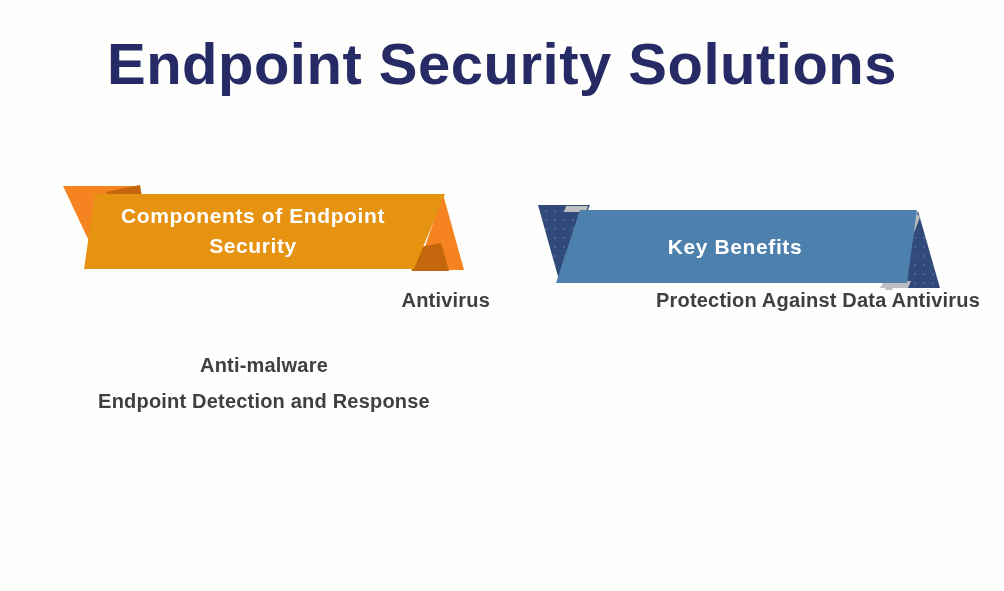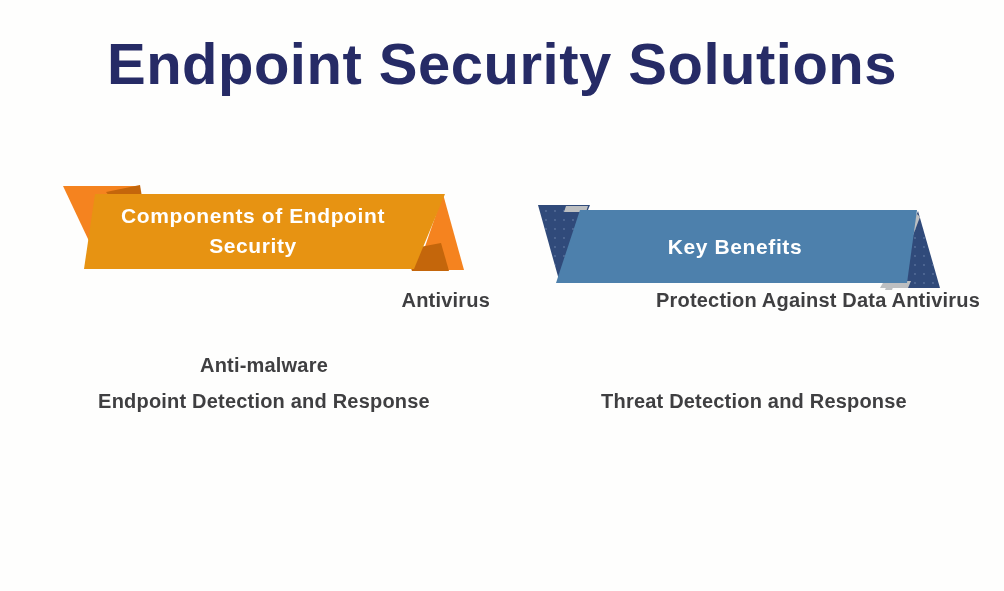--- a/index.html
+++ b/index.html
@@ -95,15 +95,14 @@
       <polygon points="45,10 382,10 372,83 21,83" fill="#4D80AC"></polygon>
     </svg>
     <div class="banner-label">Key Benefits</div>
   </div>
 
   <div class="list-item col-left row-1">Antivirus</div>
   <div class="list-item col-left row-2">Anti-malware</div>
   <div class="list-item col-left row-3">Endpoint Detection and Response</div>
 
   <div class="list-item col-right row-1">Protection Against Data Antivirus</div>
-  <div class="list-item col-right row-3">Threat Detection and Response</div>
 
 </div>
 
 </body></html>

